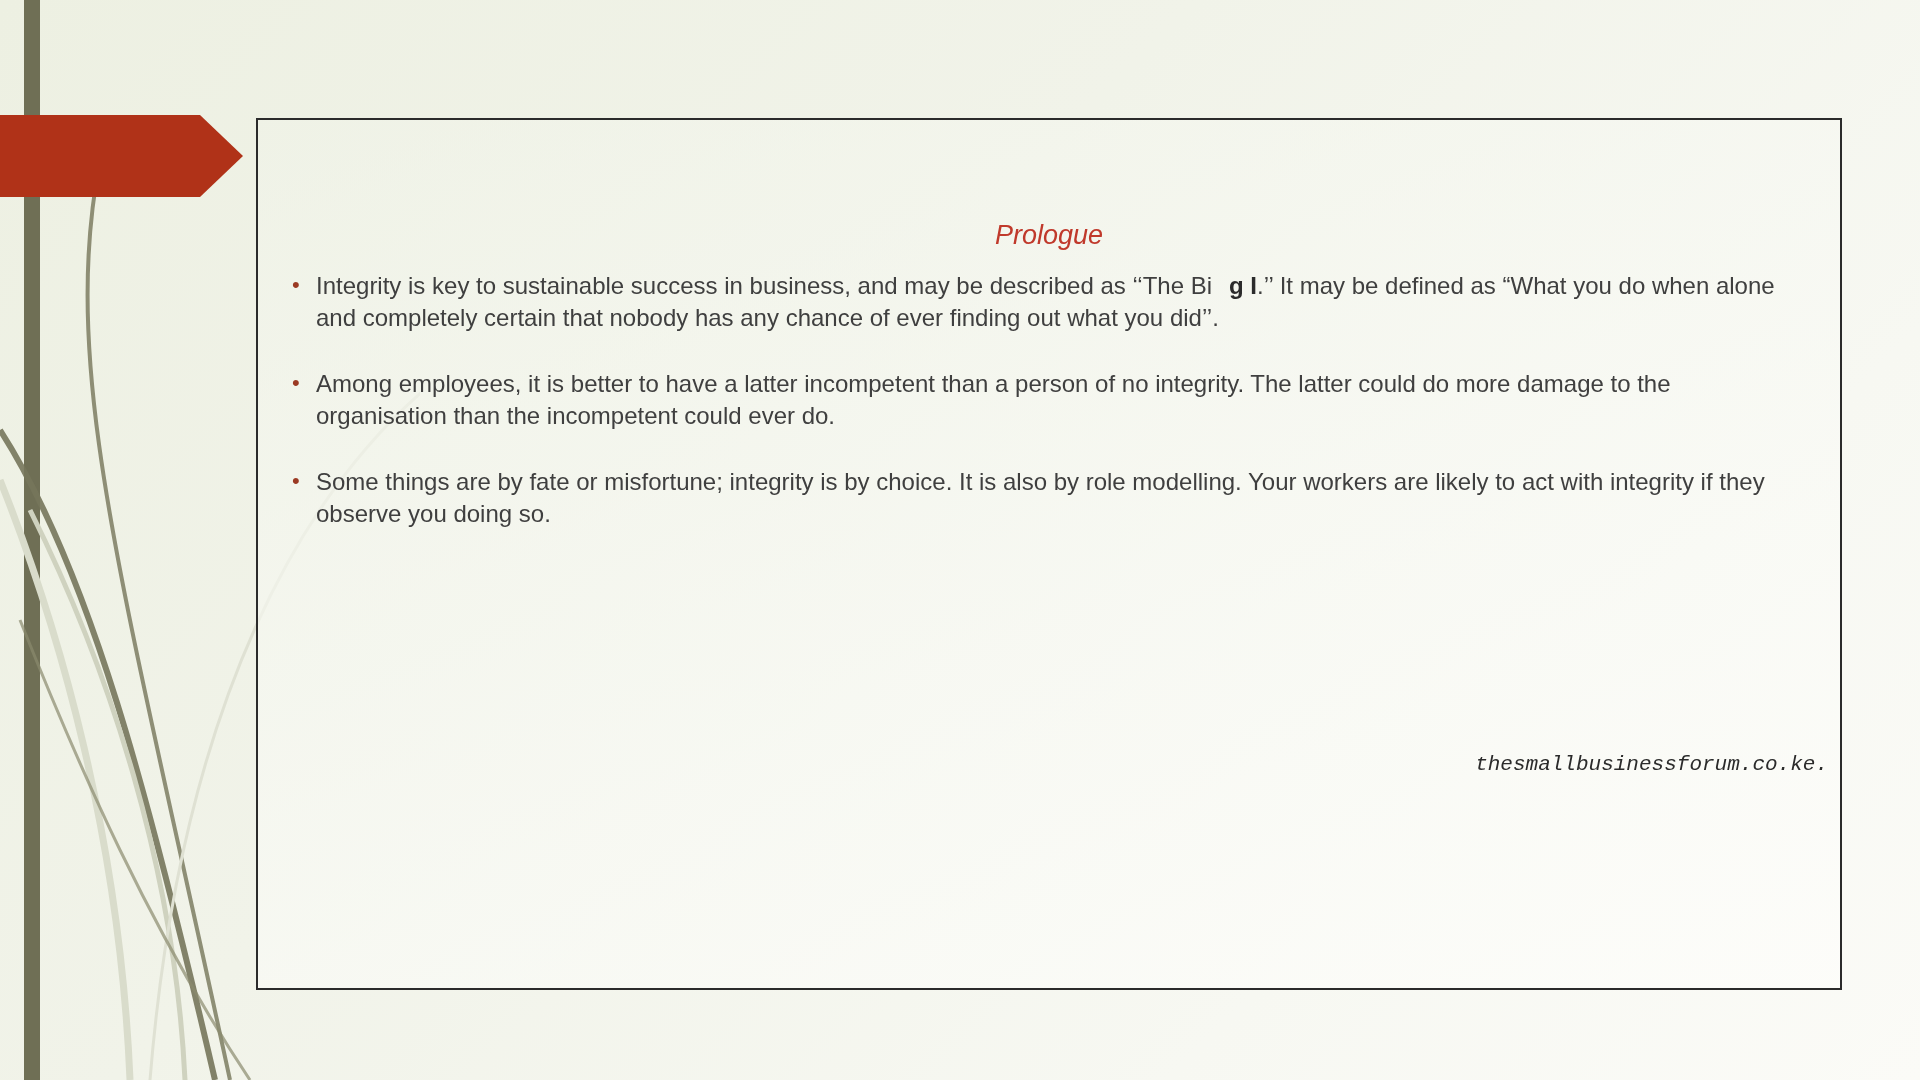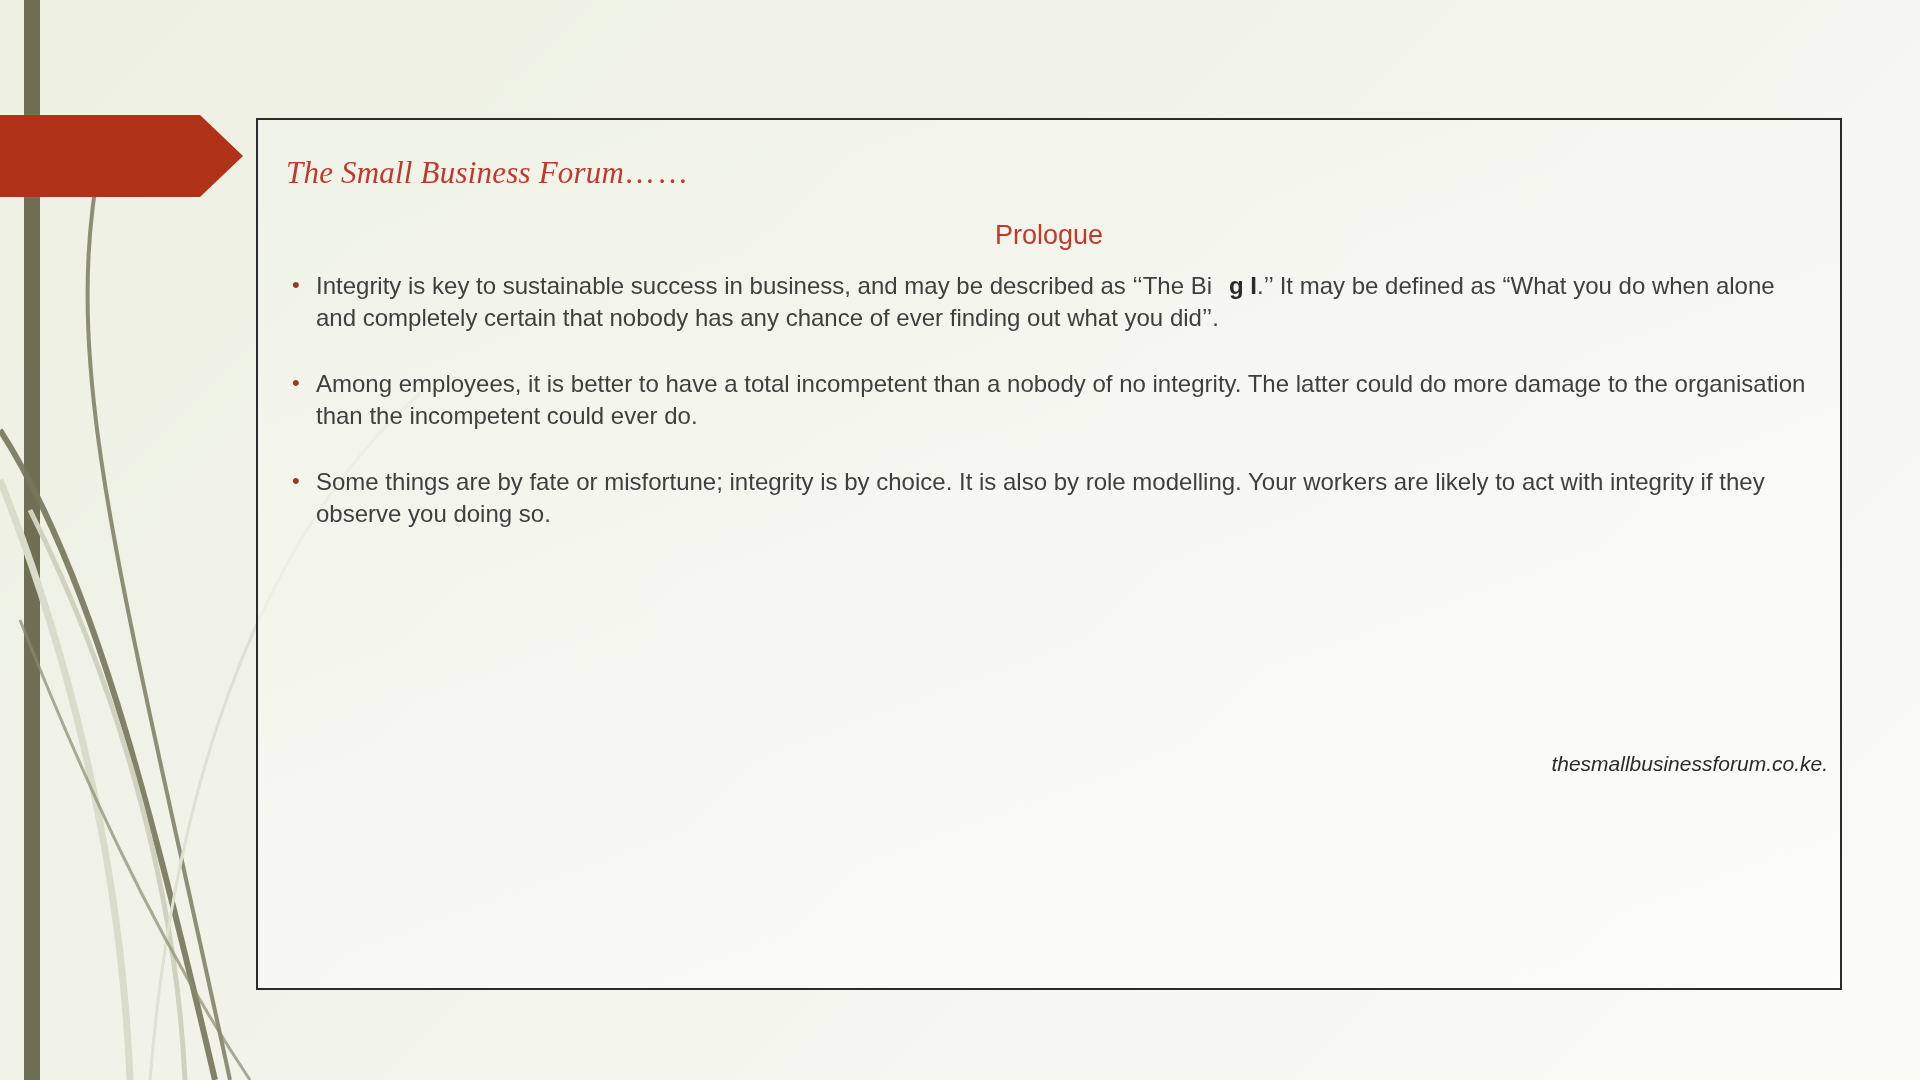--- a/index.html
+++ b/index.html
@@ -75,20 +75,21 @@
     letter-spacing: 2px;
   }
   .prologue {
     position: absolute;
     top: 100px;
     left: 0;
     width: 100%;
     text-align: center;
     font-size: 27px;
     color: #c0392b;
+    font-style: italic;
   }
   .bullets {
     position: absolute;
     left: 28px;
     top: 150px;
     width: 1520px;
   }
   .bullet {
     position: relative;
     padding-left: 30px;
@@ -103,21 +104,21 @@
     top: 0px;
     color: #9b3a23;
     font-size: 22px;
     line-height: 1.33;
   }
   .bullet b { font-weight: bold; color: #2b2b2b; padding-left: 17px; }
   .footer-url {
     position: absolute;
     right: 12px;
     bottom: 212px;
-    font-family: Liberation Sans, sans-serif;
+    font-family: Liberation Mono, monospace;
     font-style: italic;
     font-size: 21px;
     color: #2b2b2b;
   }
 </style>
 </head>
 <body>
 
 <div class="slide">
 
@@ -133,36 +134,33 @@
   </svg>
 
   <div class="arrow-banner">
     <svg width="245" height="82" viewBox="0 0 245 82">
       <polygon points="0,0 200,0 243,41 200,82 0,82" fill="#b03218"></polygon>
     </svg>
   </div>
 
   <div class="content-box">
 
-    <div class="title">
-      <span>The Small Business Forum</span><span class="dots">……</span>
-    </div>
 
     <div class="prologue">Prologue</div>
 
     <div class="bullets">
 
       <div class="bullet">
         <span class="dot">•</span>
         <span>Integrity is  key to sustainable success in business, and may be described as  ‘‘The Bi</span><b>g I</b><span>.’’  It may be defined as “What you do when alone and completely certain that nobody has any chance of ever finding out what you did’’.</span>
       </div>
 
       <div class="bullet">
         <span class="dot">•</span>
-        <span>Among employees, it is better to have a total incompetent than a nobody of no integrity. The latter could do more damage to the organisation than the incompetent could ever do.</span><b></b><span></span>
+        <span>Among employees, it is better to have a latter incompetent than a person of no integrity. The latter could do more damage to the organisation than the incompetent could ever do.</span><b></b><span></span>
       </div>
 
       <div class="bullet">
         <span class="dot">•</span>
         <span>Some things are by fate or misfortune;  integrity is by choice. It is also by role modelling. Your workers are likely to act with integrity if they observe you doing so.</span><b></b><span></span>
       </div>
 
     </div>
 
     <div class="footer-url">thesmallbusinessforum.co.ke.</div>

